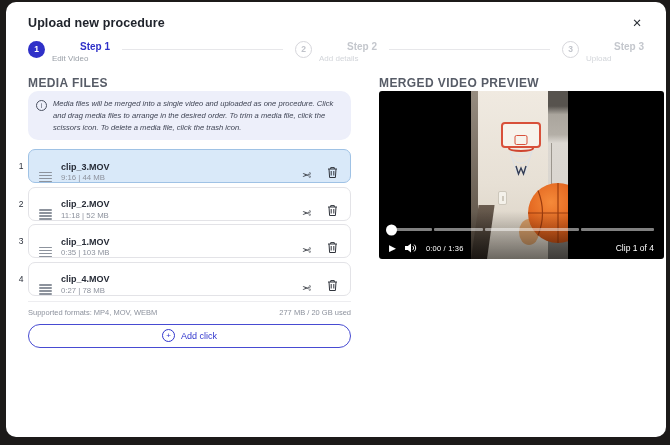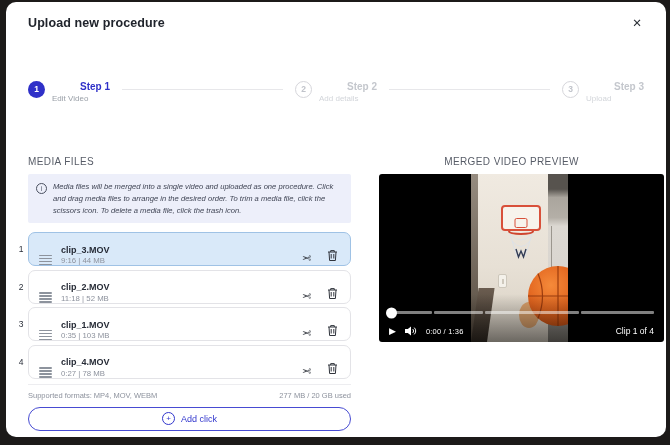--- a/index.html
+++ b/index.html
@@ -5,21 +5,21 @@
   html,body{margin:0;padding:0;}
   body{
     width:670px;height:445px;overflow:hidden;position:relative;
     background:#1c1a19;
     font-family:"Liberation Sans","DejaVu Sans",sans-serif;
     -webkit-font-smoothing:antialiased;
   }
   .modal{
     position:absolute;left:6px;top:2px;width:660px;height:435px;
     background:#ffffff;border-radius:10px;box-sizing:border-box;
-    padding:14px 22px 13px 22px;display:flex;flex-direction:column;gap:40px;
+    padding:14px 22px 13px 22px;display:flex;flex-direction:column;
   }
   
   .hdr{display:flex;align-items:flex-start;}
   .title{font-size:12.5px;font-weight:bold;color:#20242c;letter-spacing:.1px;}
   .close-btn{margin-left:auto;font-size:11.5px;color:#2a2e36;cursor:pointer;line-height:1;padding:2px;background:none;border:none;font-family:inherit;}
   
   .stepper{display:flex;align-items:flex-start;margin-top:9px;}
   .step{display:flex;gap:7px;flex:none;}
   .step-circle{width:17px;height:17px;border-radius:50%;flex:none;
     display:flex;align-items:center;justify-content:center;font-size:8.5px;font-weight:bold;box-sizing:border-box;}
@@ -28,24 +28,24 @@
   .step-label{font-size:10px;font-weight:bold;line-height:1.15;padding-left:28px;}
   .step.active .step-label{color:#2f30c8;}
   .step.inactive .step-label{color:#c4c7cd;}
   .step-sub{font-size:8px;margin-top:2px;}
   .step.active .step-sub{color:#9aa0a8;}
   .step.inactive .step-sub{color:#d2d5da;}
   .step-line{flex:1;height:1px;background:#e7e7ea;margin:8px 12px 0 12px;}
   
   .content{display:flex;gap:28px;margin-top:13px;flex:1;min-height:0;}
   .col-left{width:323px;flex:none;}
-  .col-right{flex:1;min-width:0;text-align:center;}
-  .section-label{font-size:10px;font-weight:400;color:#575c67;letter-spacing:.4px;margin-bottom:7px;}
-  
-  .info-box{background:#edeffa;border-radius:2px;padding:7px 9px 7px 8px;display:flex;gap:6px;margin-bottom:9px;}
+  .col-right{flex:1;min-width:0;}
+  .section-label{font-size:12px;font-weight:700;color:#575c67;letter-spacing:.4px;margin-bottom:1px;}
+  
+  .info-box{background:#edeffa;border-radius:10px;padding:7px 9px 7px 8px;display:flex;gap:6px;margin-bottom:9px;}
   .info-icon{flex:none;width:9px;height:9px;border:1px solid #4a5060;border-radius:50%;
     display:flex;align-items:center;justify-content:center;font-size:6.5px;color:#4a5060;margin-top:2px;font-style:normal;}
   .info-text{font-size:7.6px;font-style:italic;color:#3f4454;line-height:1.55;}
   
   .media-row-wrap{display:flex;align-items:center;margin-left:-14px;margin-bottom:3.5px;}
   .row-index{width:14px;text-align:center;font-size:8.5px;color:#2a2f3a;flex:none;}
   .media-card{flex:1;height:34px;border:1px solid #e3e3e7;border-radius:7px;background:#fff;
     display:flex;align-items:flex-end;padding:0 10px;gap:9px;box-sizing:border-box;}
   .media-card.selected{background:#d9e9f9;border-color:#9fc2e5;}
   .drag{display:flex;flex-direction:column;gap:1.5px;flex:none;cursor:grab;}

